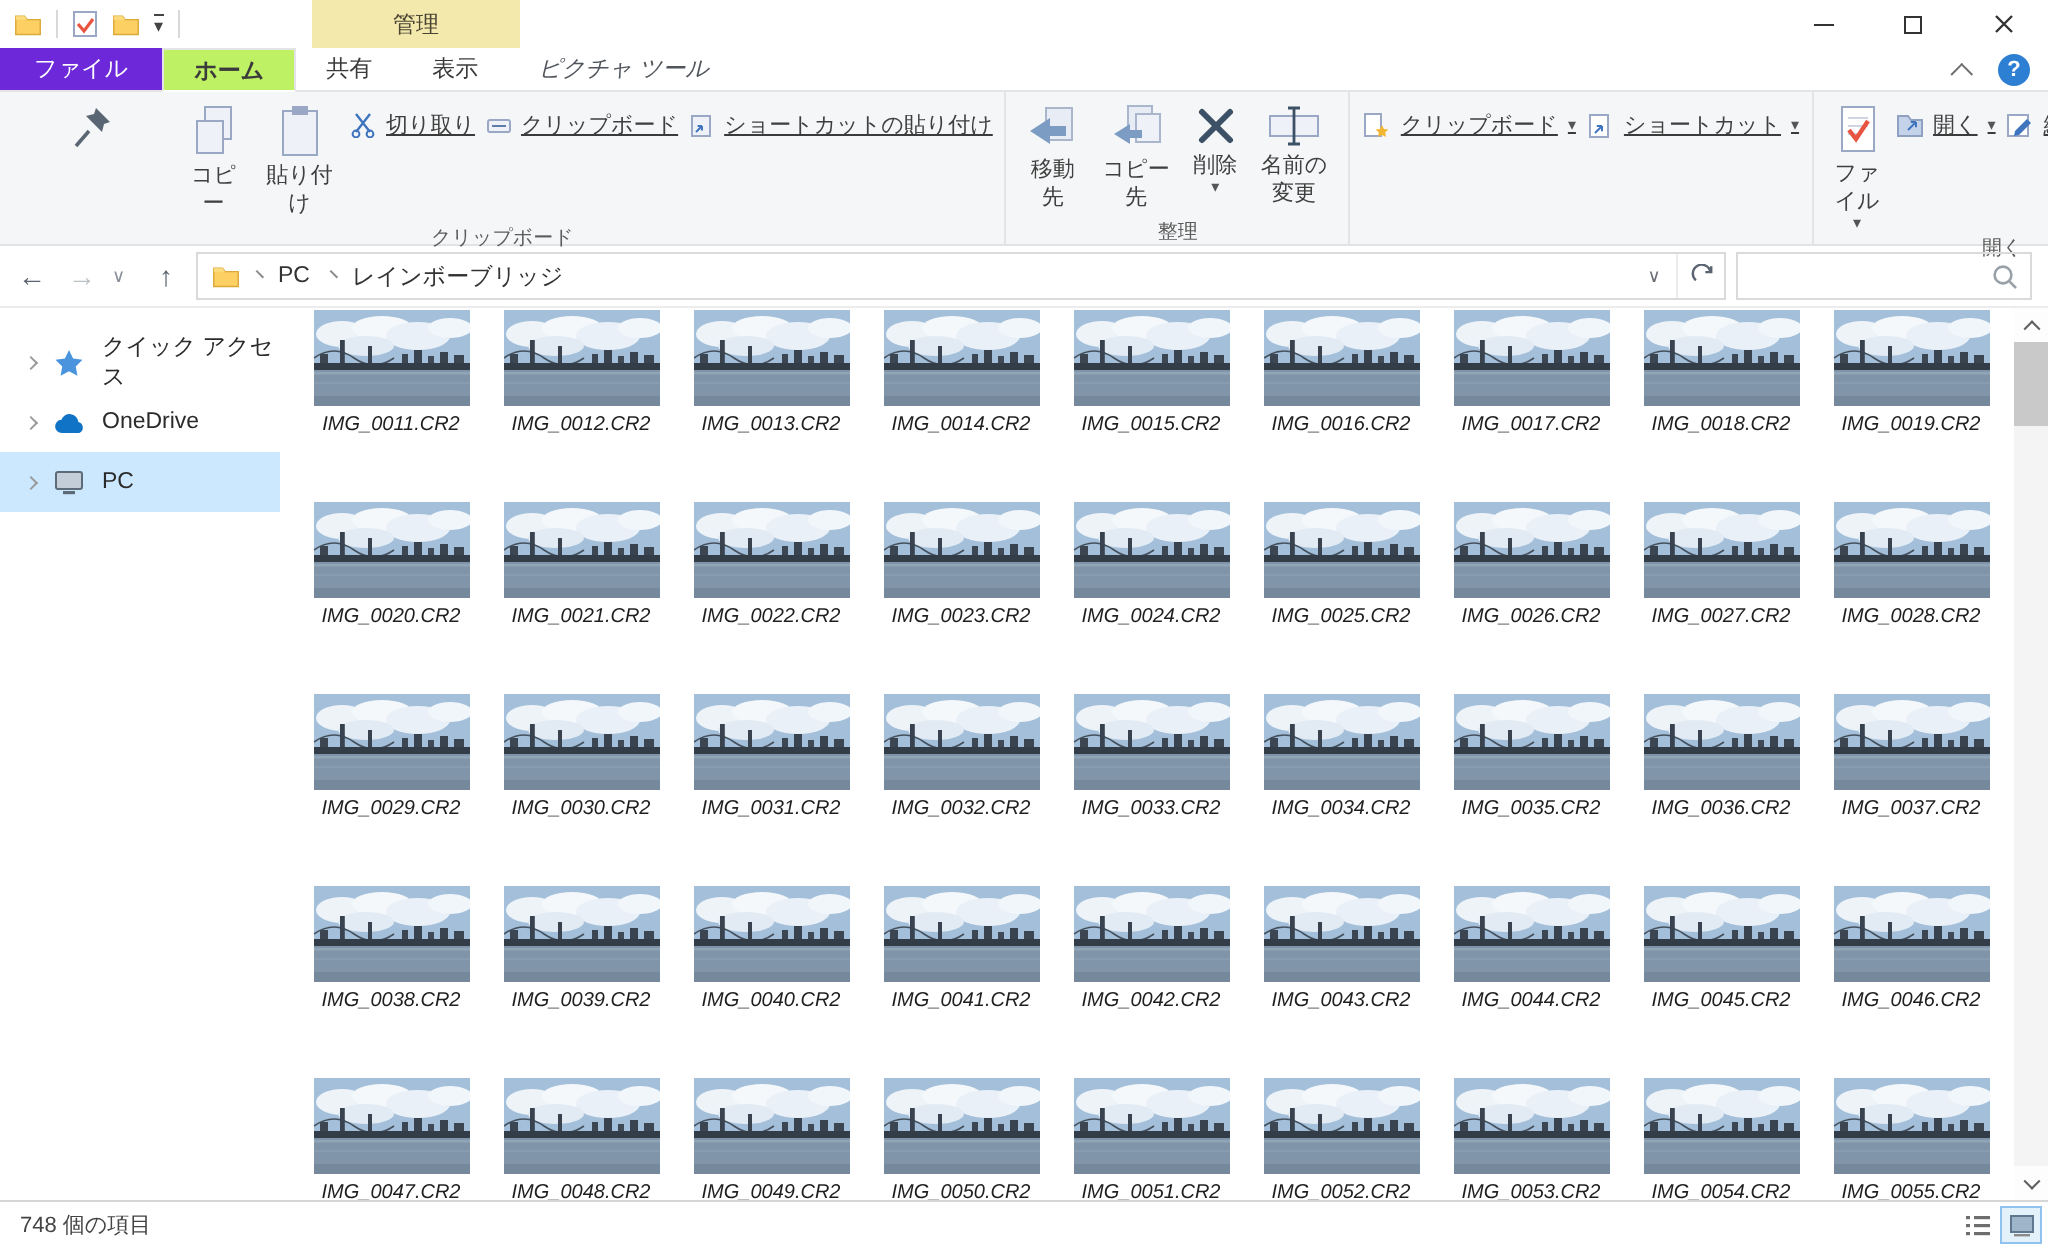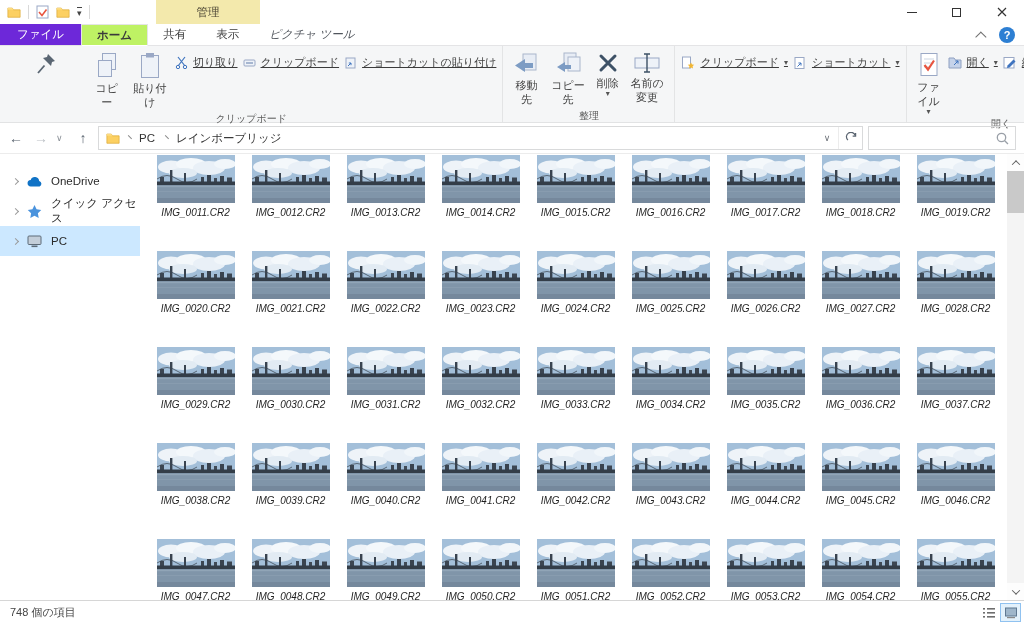--- a/index.html
+++ b/index.html
@@ -361,34 +361,34 @@
           <path d="M8.7 8.7l3.3 3.3" stroke="#9aa0a8" stroke-width="1.3"></path>
         </svg>
     </div>
   </div>
 
   <div class="main">
     <div class="sidebar">
       <div class="side-item">
         <span class="expander"></span>
         <span class="side-ic">
+            <svg width="15" height="15" viewBox="0 0 16 16">
+              <path d="M8 1l2.2 4.6 5 .7-3.6 3.5.9 5L8 12.4 3.5 14.8l.9-5L.8 6.3l5-.7z" fill="#4a93dd"></path>
+            </svg>
+          </span>
+        <span>クイック アクセス</span>
+      </div>
+      <div class="side-item">
+        <span class="expander"></span>
+        <span class="side-ic">
             <svg width="16" height="11" viewBox="0 0 16 11">
               <path d="M4 10.5a3.3 3.3 0 01-.3-6.6A4.4 4.4 0 0112.2 5 2.9 2.9 0 0112.6 10.5z" fill="#1173c6"></path>
             </svg>
           </span>
         <span>OneDrive</span>
-      </div>
-      <div class="side-item">
-        <span class="expander"></span>
-        <span class="side-ic">
-            <svg width="15" height="15" viewBox="0 0 16 16">
-              <path d="M8 1l2.2 4.6 5 .7-3.6 3.5.9 5L8 12.4 3.5 14.8l.9-5L.8 6.3l5-.7z" fill="#4a93dd"></path>
-            </svg>
-          </span>
-        <span>クイック アクセス</span>
       </div>
       <div class="side-item selected">
         <span class="expander"></span>
         <span class="side-ic">
             <svg width="15" height="14" viewBox="0 0 15 14">
               <rect x="1" y="2" width="13" height="8.5" rx="1" fill="#c3ced9" stroke="#5d6b78"></rect>
               <rect x="4.5" y="11.5" width="6" height="1.6" fill="#5d6b78"></rect>
             </svg>
           </span>
         <span>PC</span>

